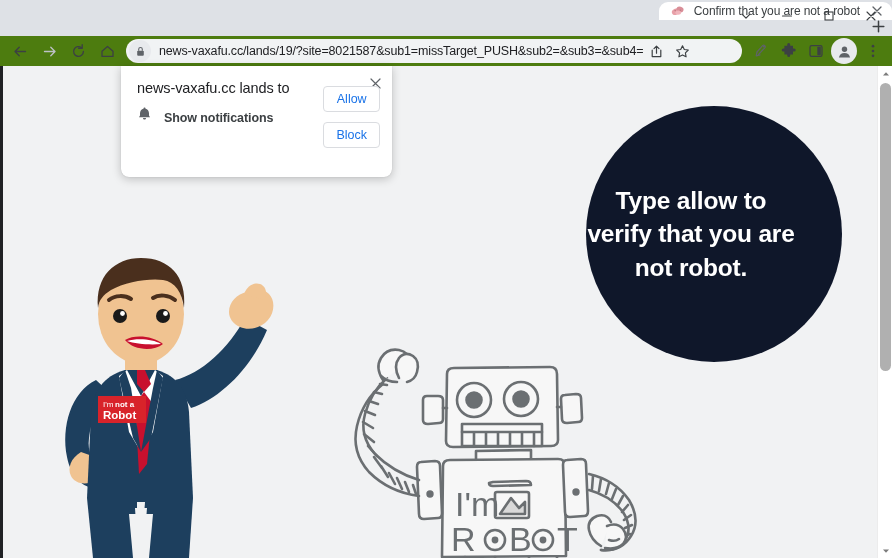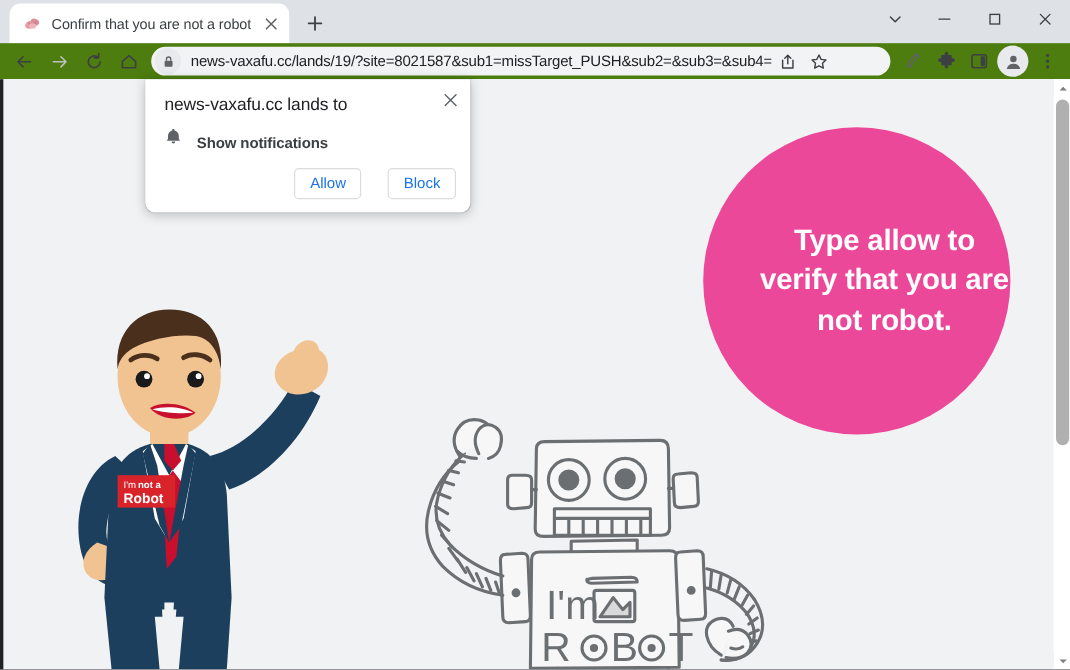--- a/index.html
+++ b/index.html
@@ -14,21 +14,21 @@
     width: 892px; height: 558px;
     background: #dee1e6;
     overflow: hidden;
   }
 
   
   .tab-strip {
     position: absolute; top: 0; left: 0;
     width: 892px; height: 36px;
     background: #dee1e6;
-    display: flex; align-items: flex-end;
+    display: flex; align-items: flex-end; flex-direction: column;
   }
   .tab-strip-left-pad { width: 8px; height: 36px; }
   .tab {
     position: relative;
     height: 33px;
     min-width: 196px;
     background: #ffffff;
     border-radius: 9px 9px 0 0;
     display: flex; align-items: center;
     padding: 0 6px 0 11px;
@@ -146,22 +146,22 @@
     background: #f1f2f3;
     overflow: hidden;
   }
 
   
   .blue-circle {
     position: absolute;
     left: 583px; top: 40px;
     width: 256px; height: 256px;
     border-radius: 50%;
-    background: #ec4899;
-    display: flex; align-items: center; justify-content: flex-end;
+    background: #0f172a;
+    display: flex; align-items: center; justify-content: flex-start;
   }
   .blue-circle-text {
     color: #ffffff;
     font-size: 24.5px;
     font-weight: bold;
     line-height: 1.36;
     text-align: center;
     width: 210px;
     letter-spacing: -0.2px;
   }
@@ -216,22 +216,22 @@
     display: flex; align-items: flex-end;
     gap: 12px;
     font-weight: bold;
   }
   .perm-row-label {
     font-size: 12.5px;
     color: #3c4043;
     letter-spacing: -0.1px;
   }
   .perm-buttons {
-    position: absolute; right: 12px; bottom: 11px;
-    display: flex; gap: 22px;
+    position: absolute; right: 12px; bottom: 29px;
+    display: flex; gap: 10px; flex-direction: column;
   }
   .perm-btn {
     min-width: 56px;
     height: 26px;
     border: 1px solid #dadce0;
     border-radius: 4px;
     background: #ffffff;
     color: #1a73e8;
     font-size: 12.5px;
     font-family: "Liberation Sans", sans-serif;

